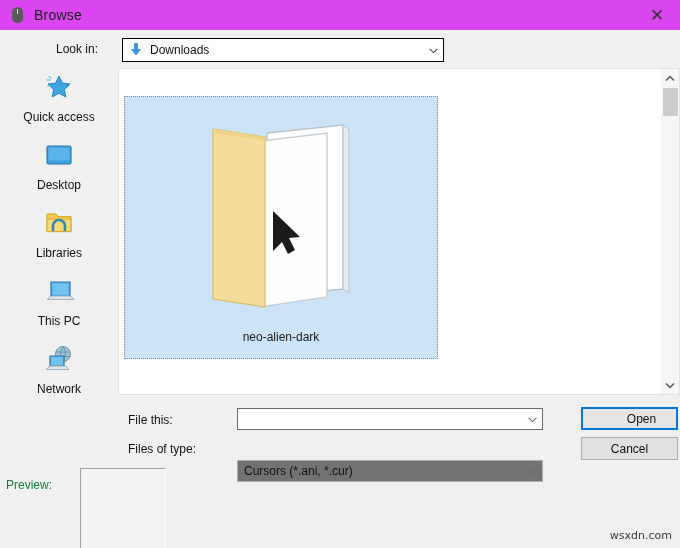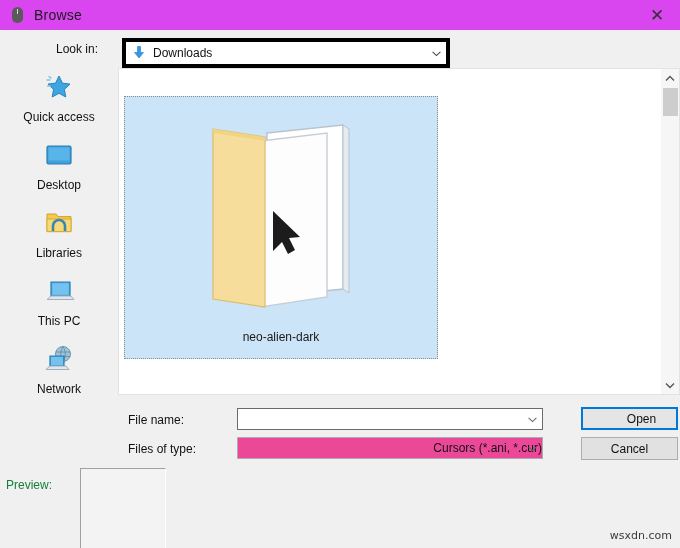--- a/index.html
+++ b/index.html
@@ -51,21 +51,21 @@
   .lookin-row {
     position: absolute; left: 0; top: 38px; width: 680px; height: 24px;
   }
   .lookin-label {
     position: absolute; left: 56px; top: 4px;
     font-size: 12px; color: #111;
   }
   .lookin-combo {
     position: absolute; left: 122px; top: 0px;
     width: 320px; height: 22px;
-    background: #fff; border: 4px solid #000000;
+    background: #fff; border: 1px solid #000000;
     display: flex; align-items: center;
   }
   .lookin-combo .dl-icon {
     width: 16px; height: 16px; margin-left: 5px; margin-right: 6px;
     position: relative; flex: none;
   }
   .dl-arrow {
     position: absolute; left: 0; top: 0; width: 16px; height: 16px;
   }
   .lookin-combo .txt { font-size: 12px; color: #111; }
@@ -147,25 +147,25 @@
   .fname-label { left: 128px; top: 413px; }
   .ftype-label { left: 128px; top: 442px; }
 
   .fname-combo {
     position: absolute; left: 237px; top: 408px;
     width: 306px; height: 22px;
     background: #fff; border: 1px solid #6b6b6b;
     box-sizing: border-box;
   }
   .ftype-combo {
-    position: absolute; left: 237px; top: 437px;
+    position: absolute; left: 237px; top: 460px;
     width: 306px; height: 22px;
-    background: #ec4899; border: 1px solid #adadad;
-    box-sizing: border-box;
-    display: flex; align-items: center; justify-content: flex-end;
+    background: #737373; border: 1px solid #adadad;
+    box-sizing: border-box;
+    display: flex; align-items: center;
   }
   .ftype-combo .txt { font-size: 12px; color: #111; margin-left: 6px; }
 
   .dlg-btn {
     position: absolute; left: 581px;
     width: 97px; height: 23px;
     background: #e1e1e1; border: 1px solid #adadad;
     box-sizing: border-box;
     font-size: 12px; color: #111;
     display: flex; align-items: center; justify-content: center;
@@ -362,21 +362,21 @@
       </svg>
   </div>
   <div class="sb-thumb"></div>
   <div class="sb-arrow sb-down">
     <svg width="10" height="7" viewBox="0 0 10 7">
         <path d="M1 1.6L5 5.5L9 1.6" fill="none" stroke="#555" stroke-width="1.4"></path>
       </svg>
   </div>
 </div>
 
-<div class="field-label fname-label">File name:</div>
+<div class="field-label fname-label">File this:</div>
 <div class="fname-combo">
   <input style="border: none; outline: none; width: 280px; height: 20px; font-family: &quot;Liberation Sans&quot;, sans-serif; font-size: 12px; padding: 0px 4px; background: transparent;" value="" placeholder="">
   <div class="combo-caret">
     <svg class="caret-svg" width="9" height="6" viewBox="0 0 9 6">
         <path d="M0.6 0.8L4.5 4.6L8.4 0.8" fill="none" stroke="#6a6a6a" stroke-width="1.1"></path>
       </svg>
   </div>
 </div>
 
 <div class="field-label ftype-label">Files of type:</div>

